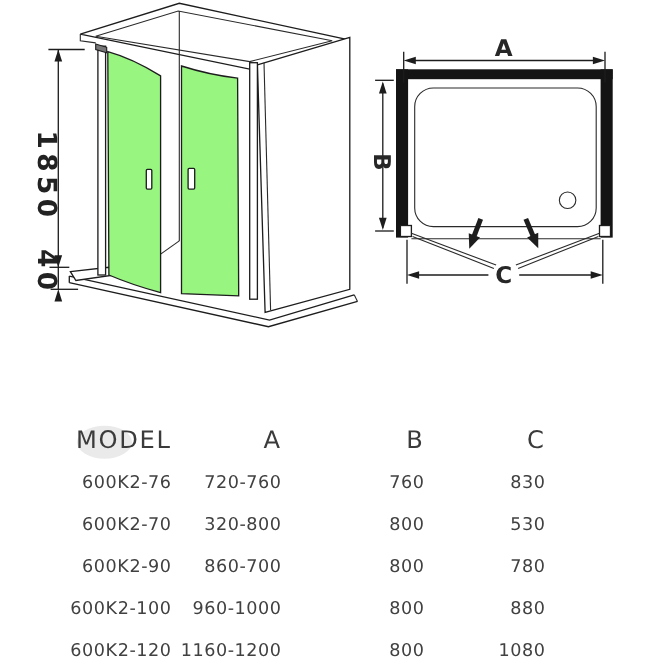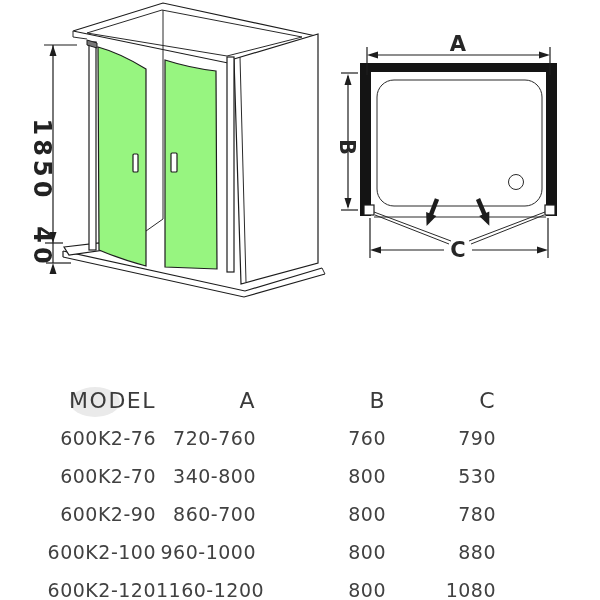--- a/index.html
+++ b/index.html
@@ -32,21 +32,21 @@
   }
   table.spec{
     position:relative;z-index:1;border-collapse:collapse;table-layout:fixed;width:478px;
     color:#414141;
   }
   table.spec td,table.spec th{
     height:38px;padding:0;text-align:right;vertical-align:middle;
     font-weight:400;white-space:nowrap;
   }
   table.spec th{font-size:22px;letter-spacing:1.5px;color:#3b3b3b;}
-  table.spec td{font-size:19px;letter-spacing:.5px;}
+  table.spec td{font-size:16px;letter-spacing:.5px;}
   col.c-model{width:138px;} col.c-a{width:100px;} col.c-b{width:130px;} col.c-c{width:110px;}
 </style>
 </head>
 <body>
 
 <div class="stage">
 
   <svg id="front-view" width="330" height="310" viewBox="0 0 330 310">
 
     <g>
@@ -172,25 +172,25 @@
           <th>A</th>
           <th>B</th>
           <th>C</th>
         </tr>
       </thead>
       <tbody>
         <tr>
           <td>600K2-76</td>
           <td>720-760</td>
           <td>760</td>
-          <td>790</td>
+          <td>830</td>
         </tr>
         <tr>
           <td>600K2-70</td>
-          <td>340-800</td>
+          <td>320-800</td>
           <td>800</td>
           <td>530</td>
         </tr>
         <tr>
           <td>600K2-90</td>
           <td>860-700</td>
           <td>800</td>
           <td>780</td>
         </tr>
         <tr>

